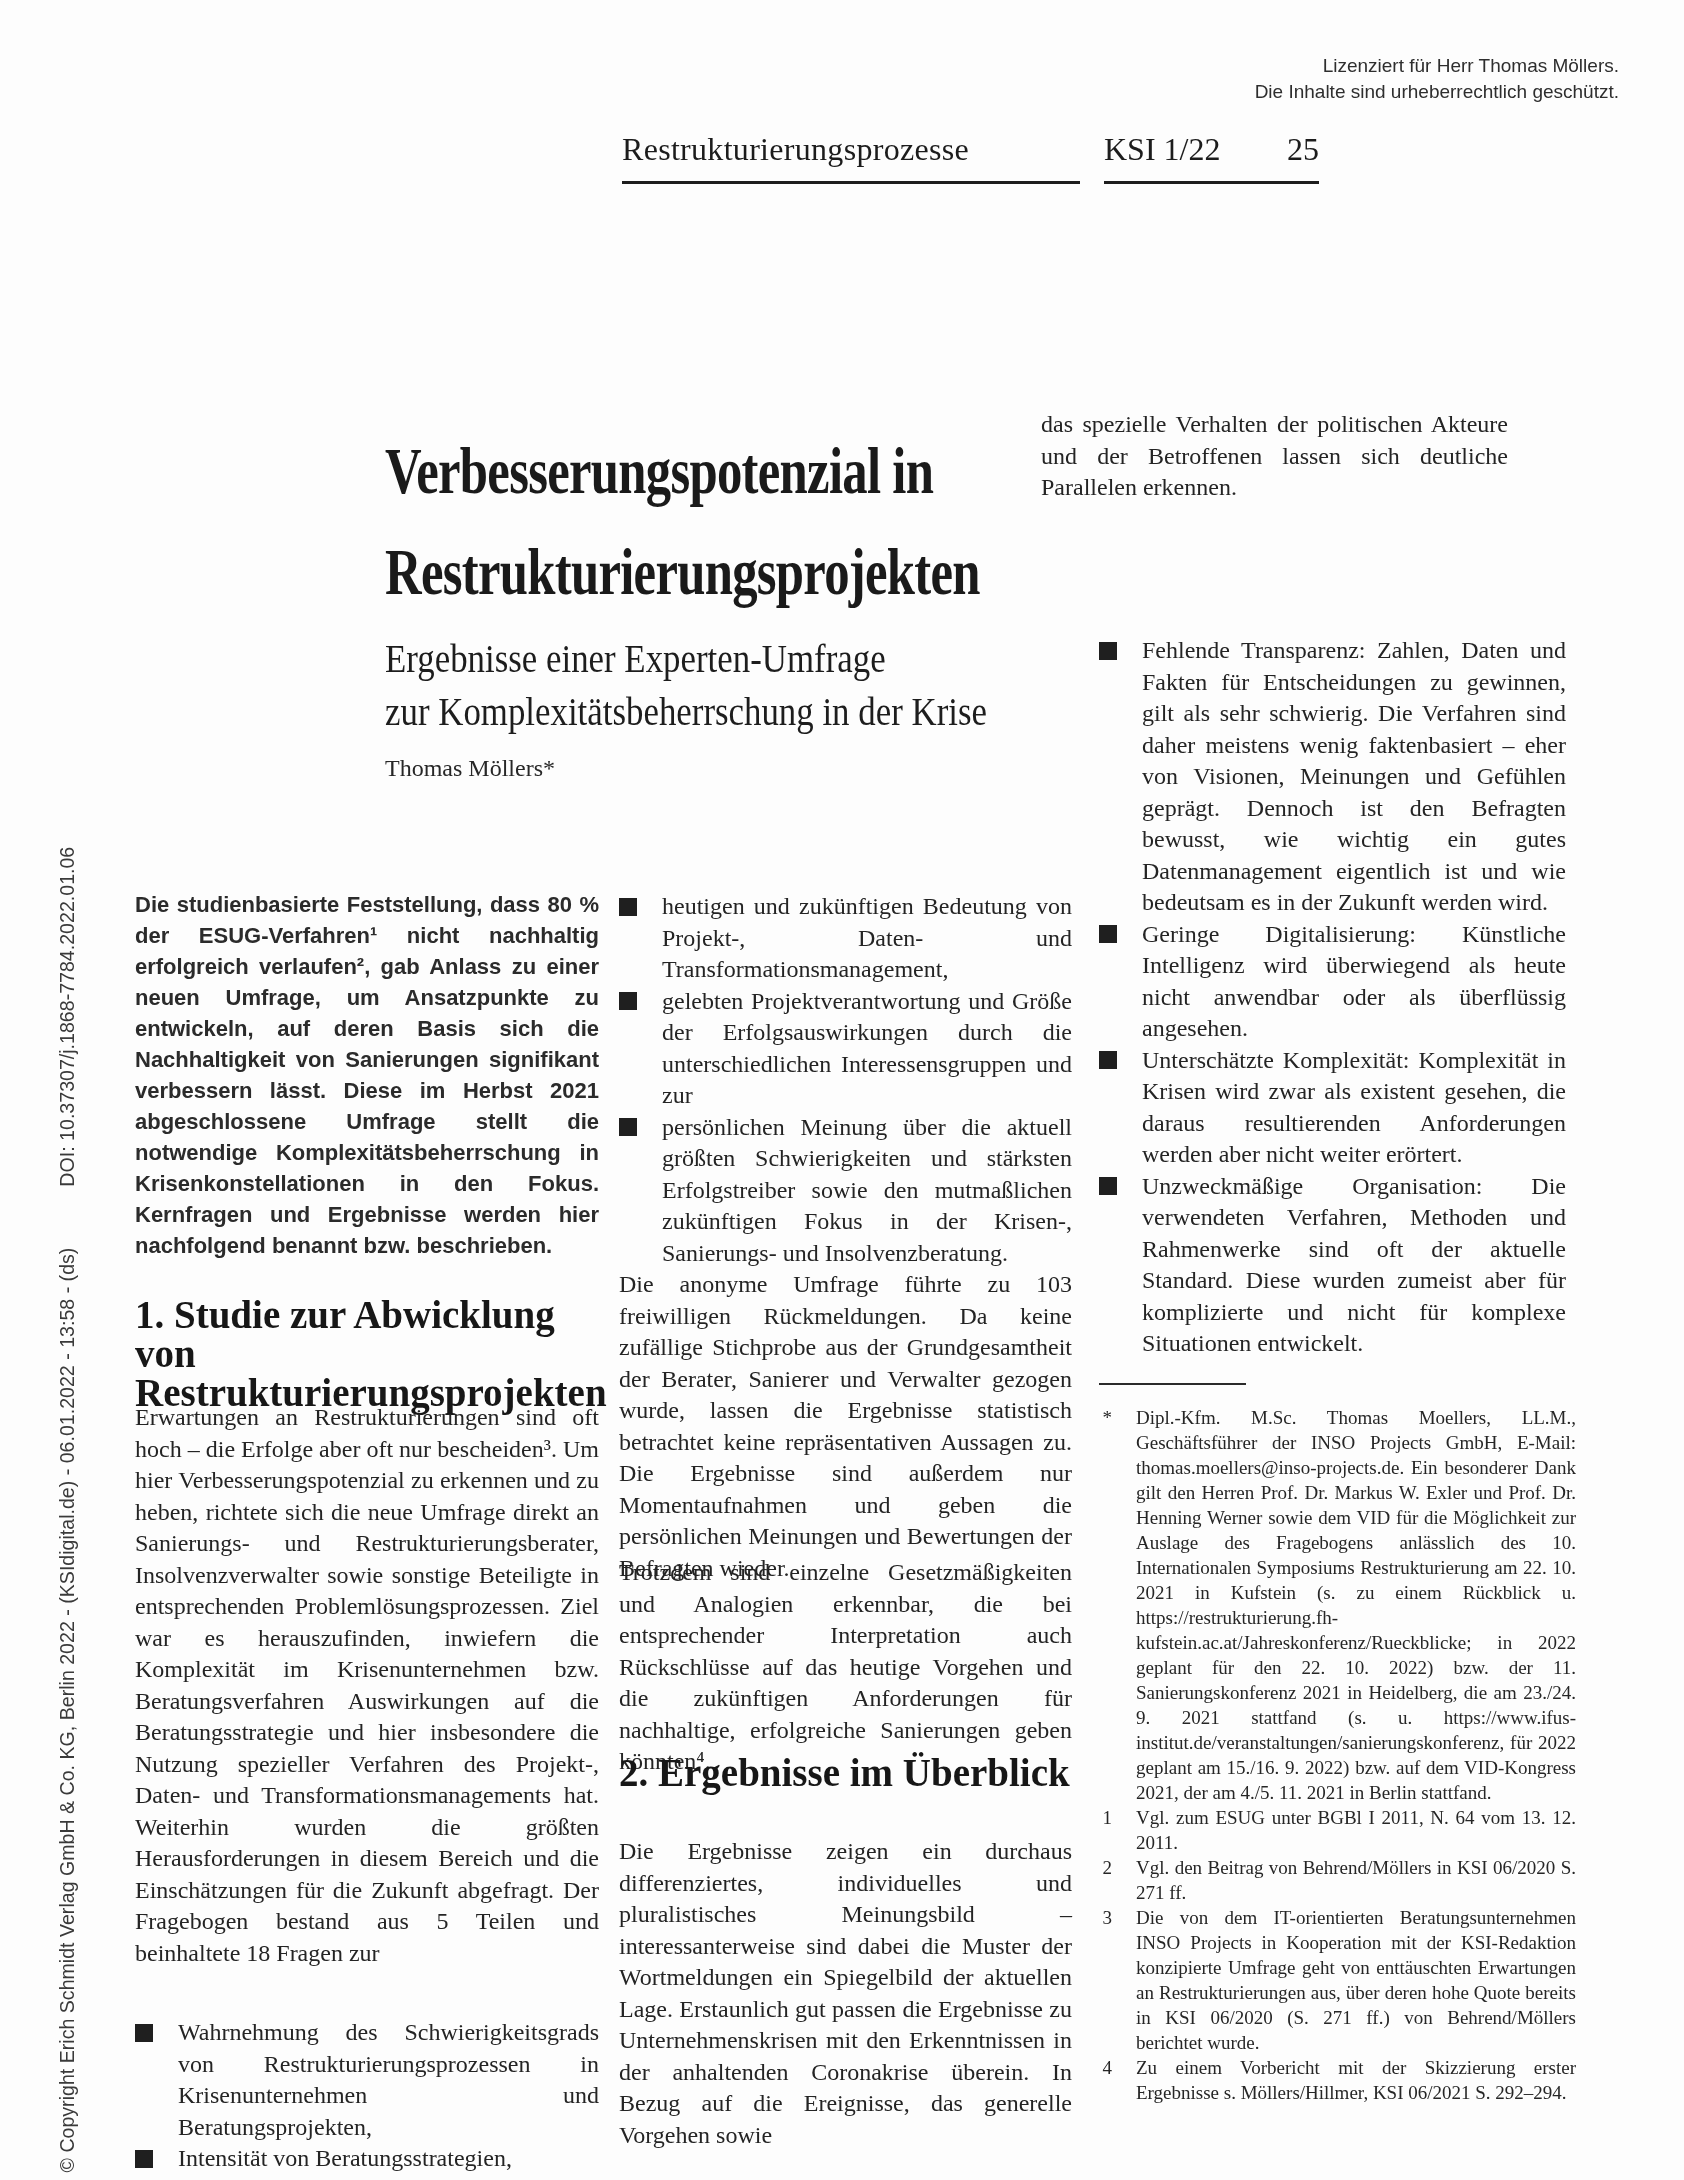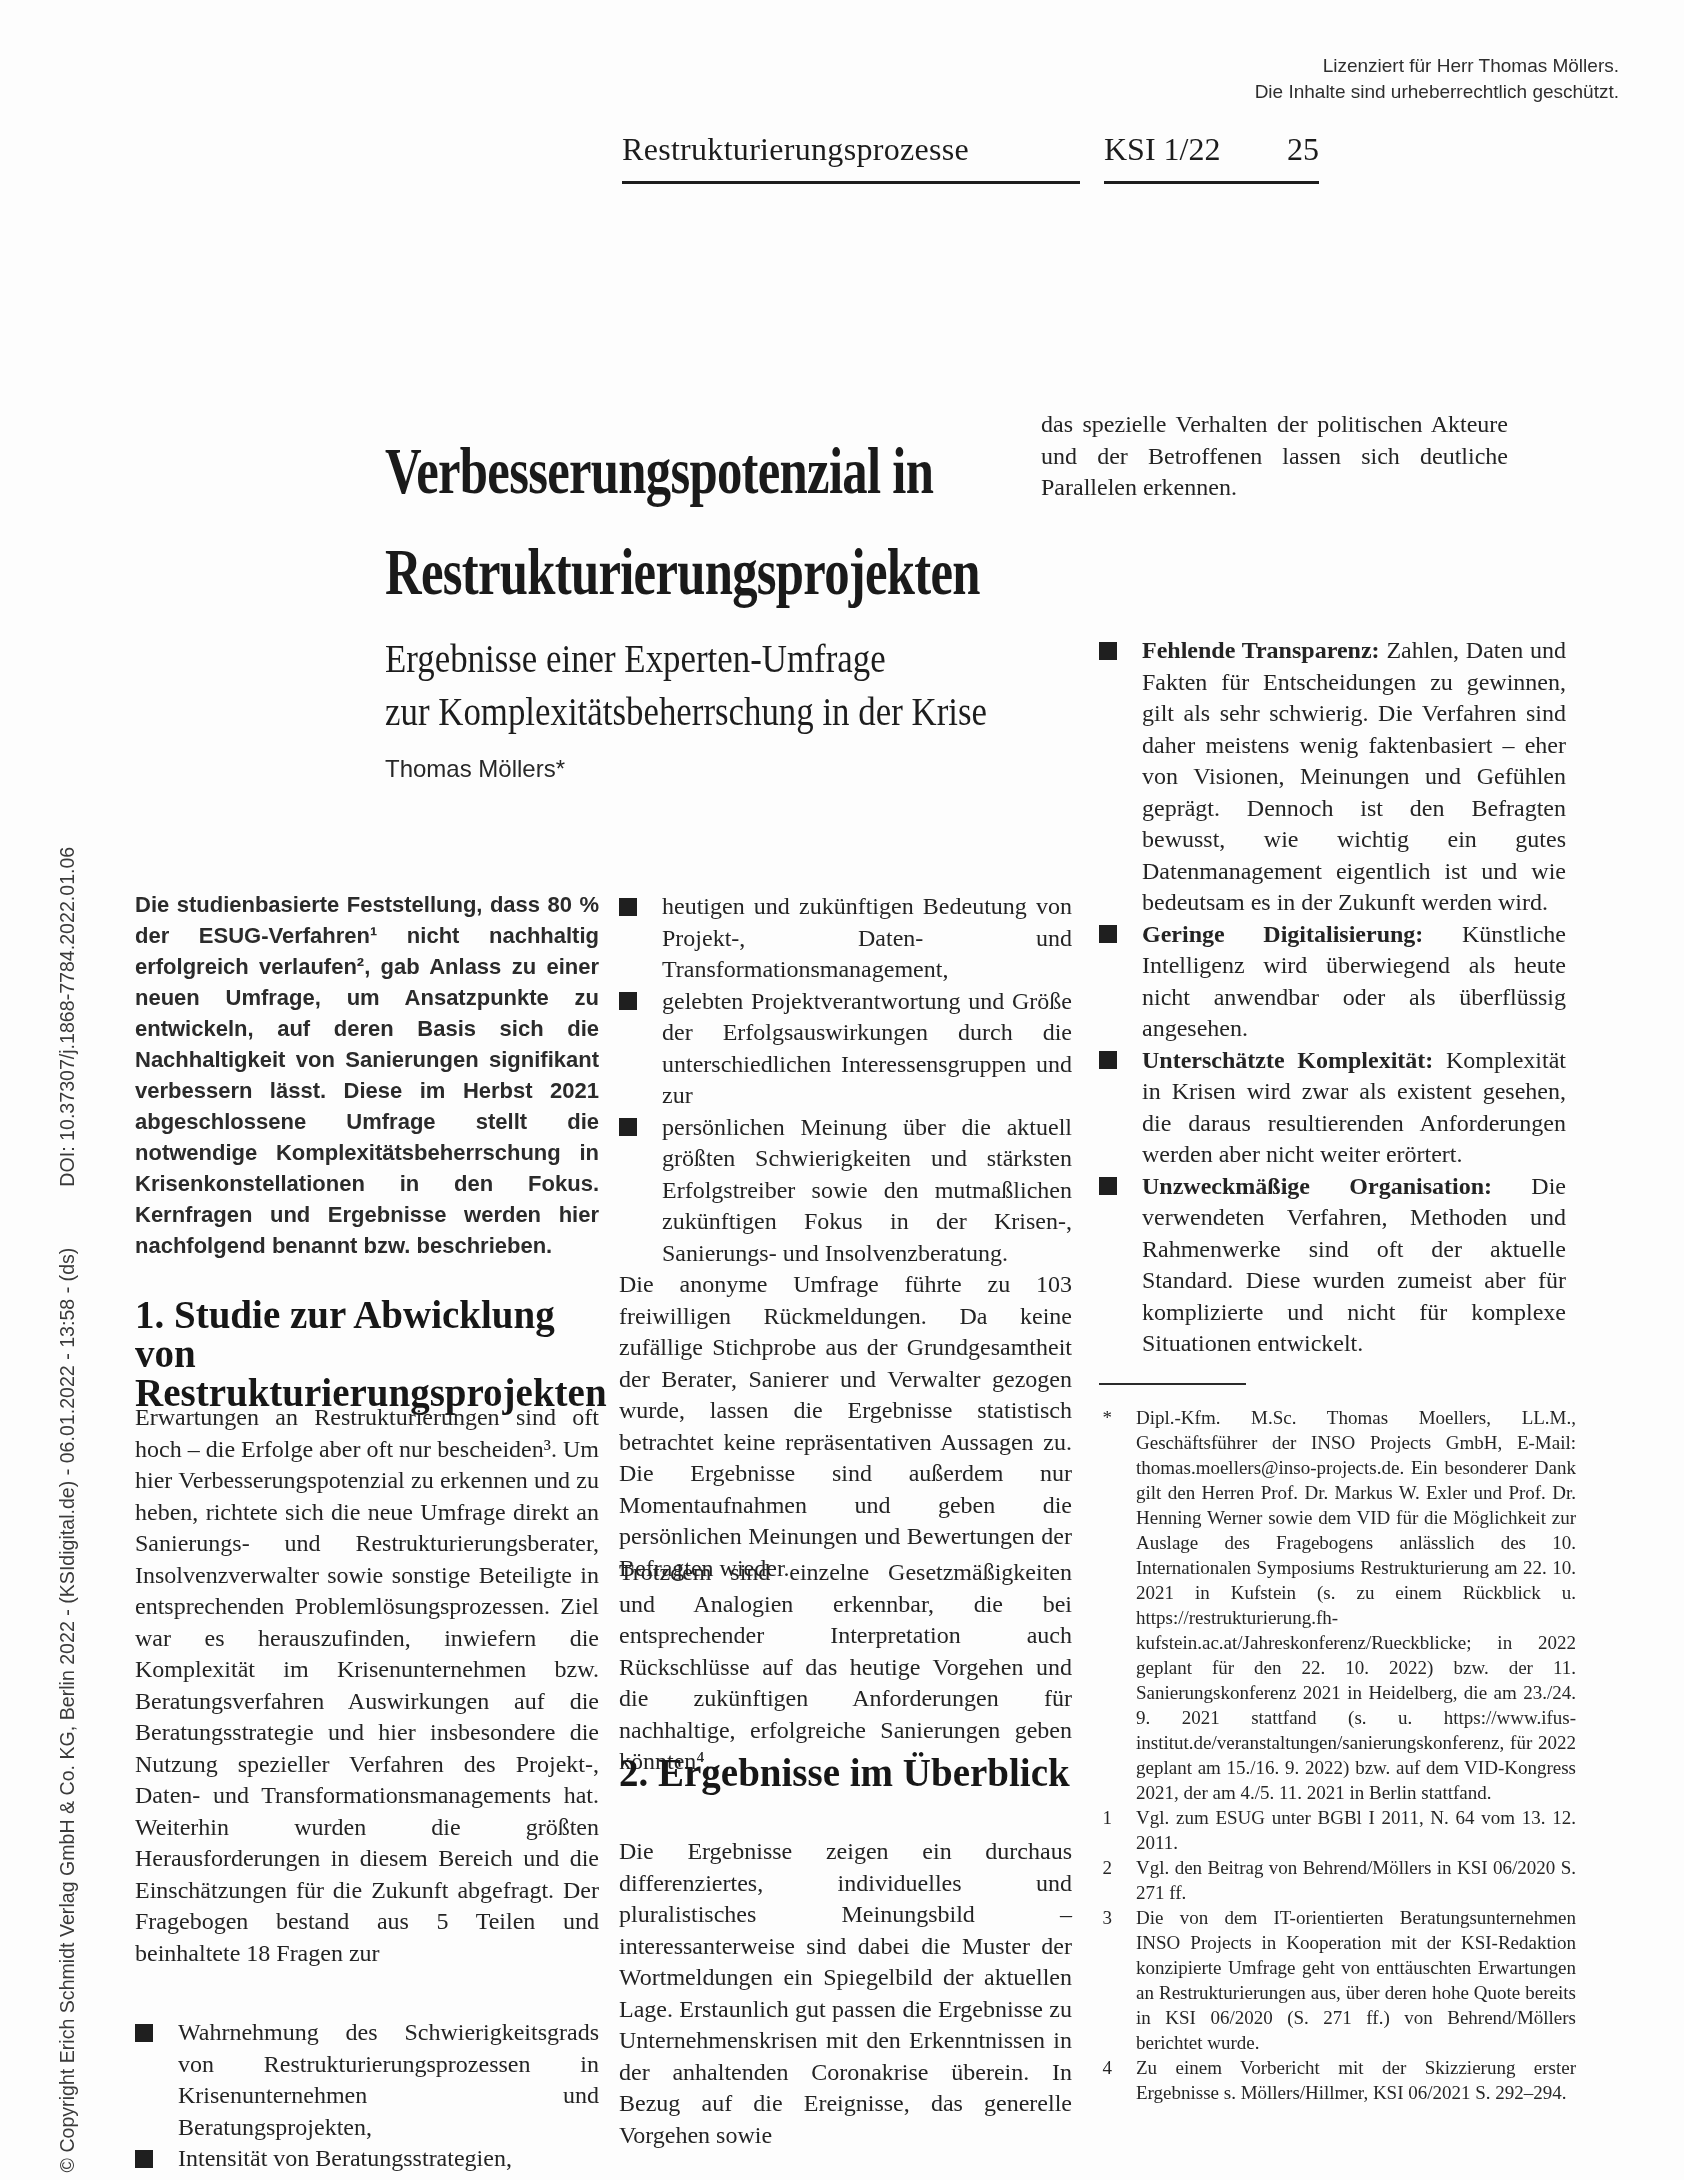--- a/index.html
+++ b/index.html
@@ -35,21 +35,21 @@
     font-size:65px; line-height:101px; font-weight:bold; color:#1a1a1a;
     transform:scaleX(.78); transform-origin:0 0; white-space:nowrap; letter-spacing:-0.9px;
   }
   .subtitle{
     position:absolute; left:385px; top:632px;
     font-size:41px; line-height:53px; color:#1d1d1d;
     transform:scaleX(.85); transform-origin:0 0; white-space:nowrap;
   }
   .author{
     position:absolute; left:385px; top:755px;
-    font-family:Liberation Sans, sans-serif; font-size:24px; color:#272727;
+    font-family:Liberation Serif, serif; font-size:24px; color:#272727;
   }
   
   .block{position:absolute; text-align:justify; font-size:24px; line-height:31.5px; hyphens:auto; -webkit-hyphens:auto;}
   .abstract{
     left:135px; top:889px; width:464px;
     font-family:"Liberation Sans", sans-serif; font-weight:bold;
     font-size:22px; line-height:31px; color:#2b2b2b;
   }
   .h-sec{font-weight:bold; font-size:39px; line-height:39px; color:#171717; text-align:left; hyphens:none;}
   .h-sec1{left:135px; top:1295px; width:464px;}
@@ -61,21 +61,21 @@
   .h-sec2{left:619px; top:1753px; width:453px;}
   .p-s2p1{left:619px; top:1836px; width:453px;}
   .p-s2p2{left:1041px; top:409px; width:467px;}
   .p-s2p3{left:1099px; top:537px; width:467px;}
   .findings{left:1099px; top:635px; width:467px;}
   
   .bitem{position:relative; padding-left:43px; text-align:justify;}
   .bitem .sq{
     position:absolute; left:0; top:6.8px; width:18px; height:18px; background:#1f1f1f;
   }
-  .bitem .term{font-weight:bold;margin-top:19px;}
+  .bitem .term{font-weight:normal;margin-top:19px;}
   
   .fnsep{position:absolute; left:1099px; top:1383px; width:147px; border-top:2.6px solid #2a2a2a;}
   .footnotes{
     position:absolute; left:1099px; top:1405px; width:477px;
     font-size:19px; line-height:25px; color:#262626;
   }
   .fn{position:relative; padding-left:37px; text-align:justify; hyphens:auto; -webkit-hyphens:auto;}
   .fn .mark{position:absolute; left:3.4px; top:0;}
 </style>
 </head>

